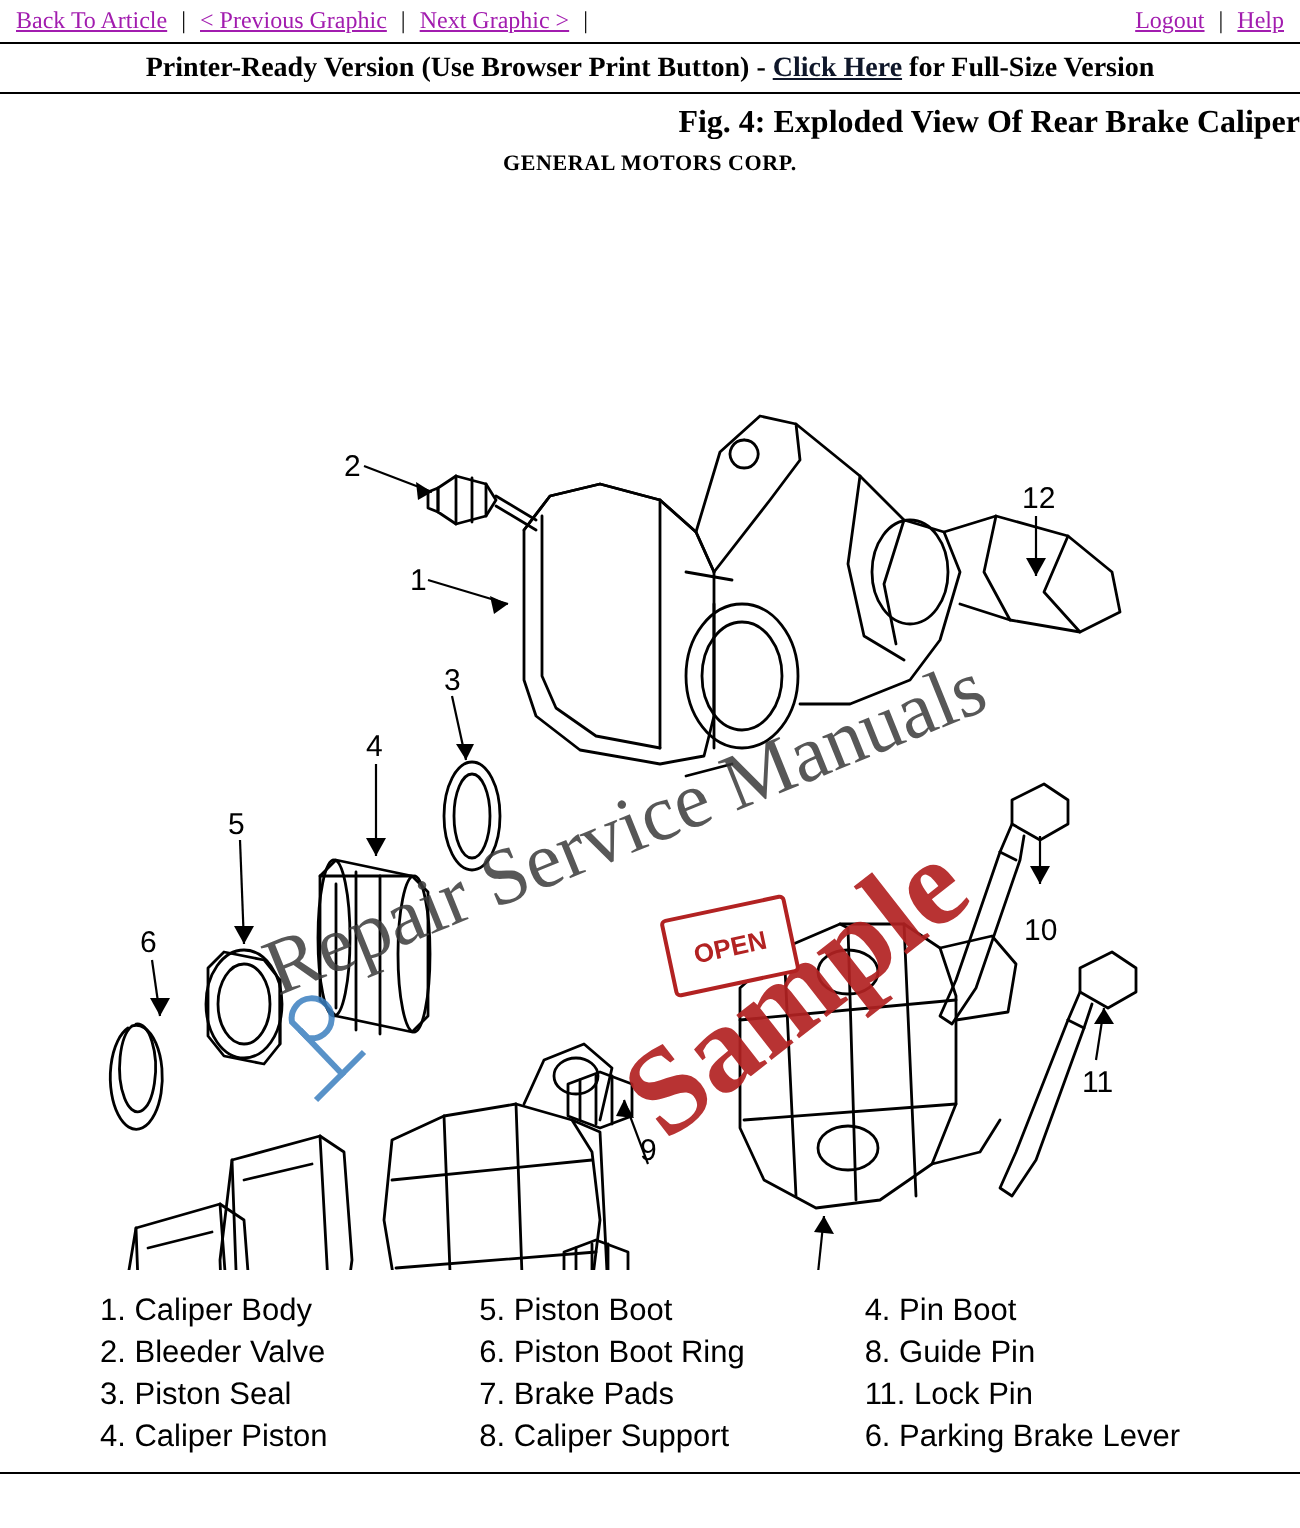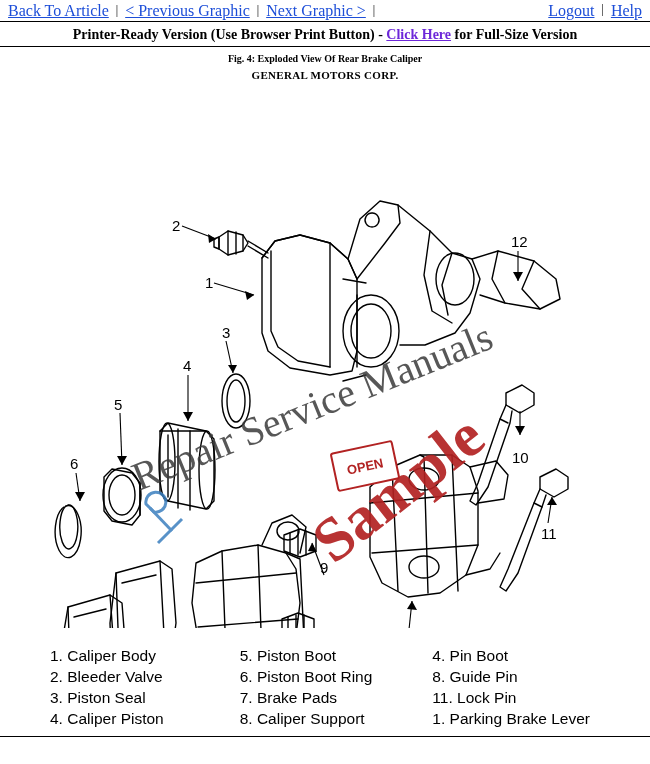--- a/index.html
+++ b/index.html
@@ -21,49 +21,49 @@
     border-bottom: 1px solid #000;
     display: flex;
     align-items: center;
     padding: 0 8px;
     font-family: "Liberation Serif", serif;
     font-size: 12px;
   }
   .navbar .left { display: flex; align-items: center; }
   .navbar .right { margin-left: auto; display: flex; align-items: flex-start; }
   .navlink {
-    color: #1d4ed8;
+    color: #a21caf;
     text-decoration: underline;
     cursor: pointer;
     white-space: nowrap;
-    font-size: 16px;
+    font-size: 12px;
   }
   .sep {
     color: #000;
     padding: 0 7px;
     font-size: 12px;
   }
 
   
   .printer-line {
     text-align: center;
     font-size: 14px;
     font-weight: bold;
     padding: 5px 0 3px 0;
     border-bottom: 1px solid #000;
   }
   .printer-line .click {
-    color: #6d28d9;
+    color: #0f172a;
     text-decoration: underline;
     cursor: pointer;
     text-align: center;
   }
   .fig-title {
-    text-align: center;
-    font-size: 10px;
+    text-align: right;
+    font-size: 16px;
     font-weight: bold;
     padding-top: 6px;
   }
   .corp {
     text-align: center;
     font-size: 11px;
     font-weight: bold;
     letter-spacing: 0.3px;
     padding-top: 5px;
   }
@@ -345,18 +345,18 @@
   <div class="col c2">
     <div class="item">5. Piston Boot</div>
     <div class="item">6. Piston Boot Ring</div>
     <div class="item">7. Brake Pads</div>
     <div class="item">8. Caliper Support</div>
   </div>
   <div class="col c3">
     <div class="item">4. Pin Boot</div>
     <div class="item">8. Guide Pin</div>
     <div class="item">11. Lock Pin</div>
-    <div class="item">1. Parking Brake Lever</div>
+    <div class="item">6. Parking Brake Lever</div>
   </div>
 </div>
 
 <div class="footer-rule"></div>
 <div class="footer-code">G92B04013</div>
 
 </body></html>

